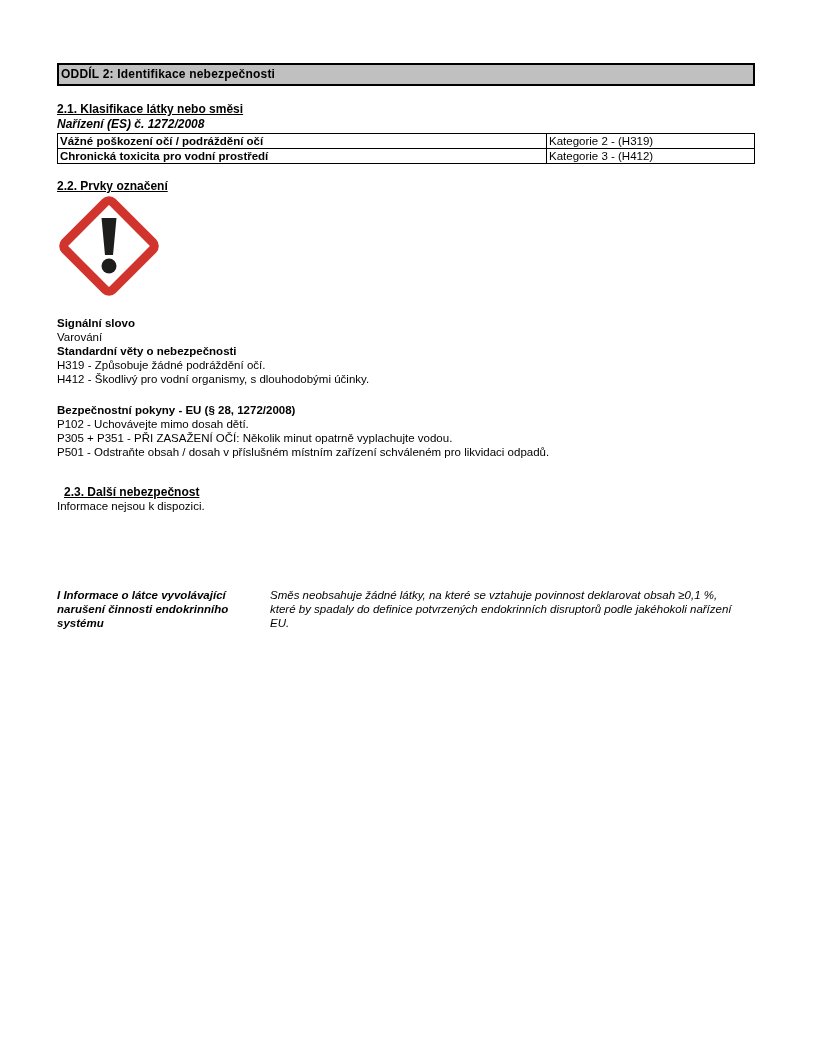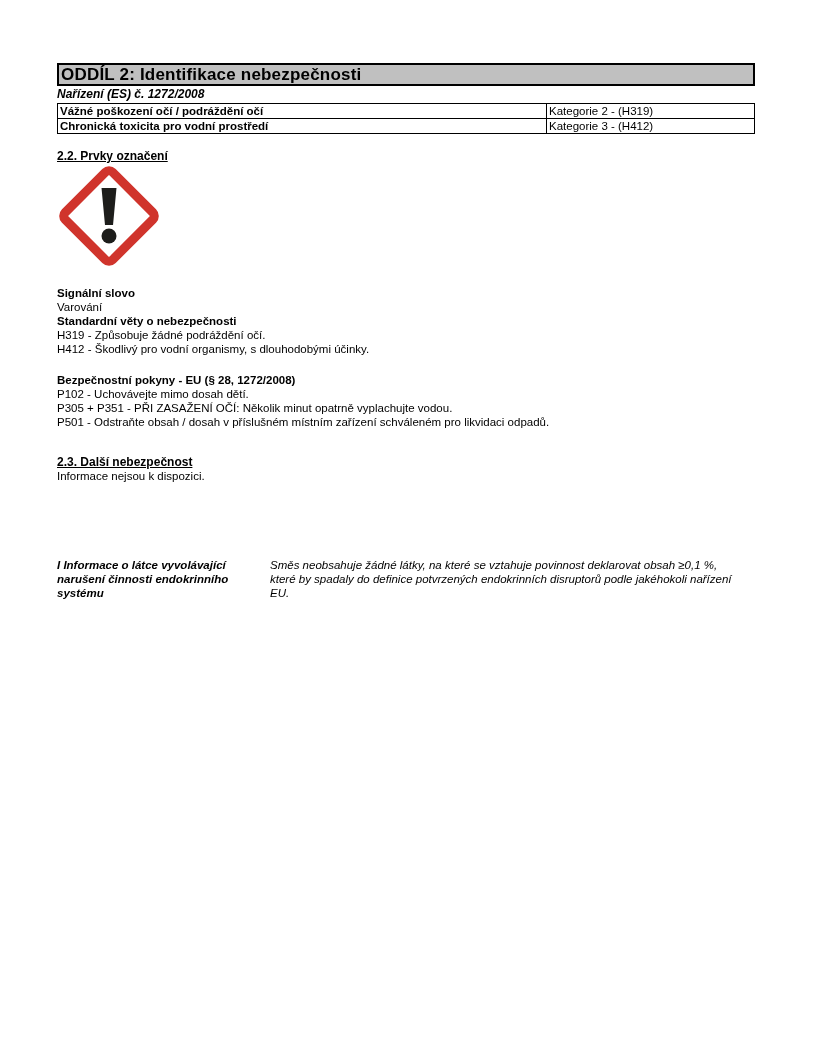--- a/index.html
+++ b/index.html
@@ -20,21 +20,21 @@
   }
   .content{
     position:absolute;left:57px;top:63px;width:698px;
   }
   .section-bar{
     width:100%;
     background:var(--header-bg);
     border:2px solid #000;
     height:23px;
     line-height:19px;
-    font-size:17px;
+    font-size:12px;
     font-weight:bold;
     padding-left:2px;
     letter-spacing:0.2px;
   }
   .h-underline{
     font-size:12px;
     font-weight:bold;
     text-decoration:underline;
     line-height:13px;
   }
@@ -70,21 +70,21 @@
   }
   .pictogram svg{display:block;width:100px;height:100px;}
   .line{
     font-size:11.5px;
     line-height:14px;
   }
   .bold{font-weight:bold;}
   .mt-signal{margin-top:20px;}
   .mt-block{}
   .mt-block2{margin-top:17px;}
-  .h23{margin-top:27px;}
+  .h23{margin-top:27px;margin-left:7px;}
   .endocrine-row{
     margin-top:75px;
     display:flex;
     align-items:flex-start;
     font-style:italic;
   }
   .endocrine-label{
     width:205px;
     margin-right:8px;
     font-size:11.5px;
@@ -101,20 +101,21 @@
 </head>
 <body>
 
 <div class="page">
   <div class="content">
 
     <div class="section-bar">
       <span>ODDÍL 2: Identifikace nebezpečnosti</span>
     </div>
 
+    <div class="h-underline h21">2.1. Klasifikace látky nebo směsi</div>
     <div class="reg">Nařízení (ES) č. 1272/2008</div>
 
     <table class="cls-table">
       <tbody>
         <tr>
           <td class="hazard-cell">Vážné poškození očí / podráždění očí</td>
           <td class="category-cell">Kategorie 2 - (H319)</td>
         </tr>
         <tr>
           <td class="hazard-cell">Chronická toxicita pro vodní prostředí</td>

